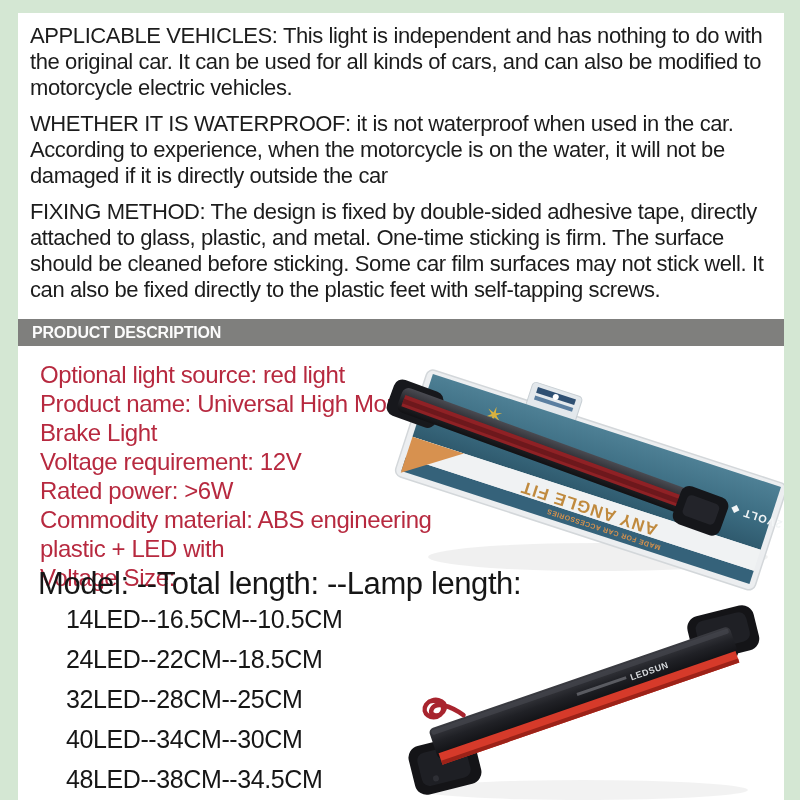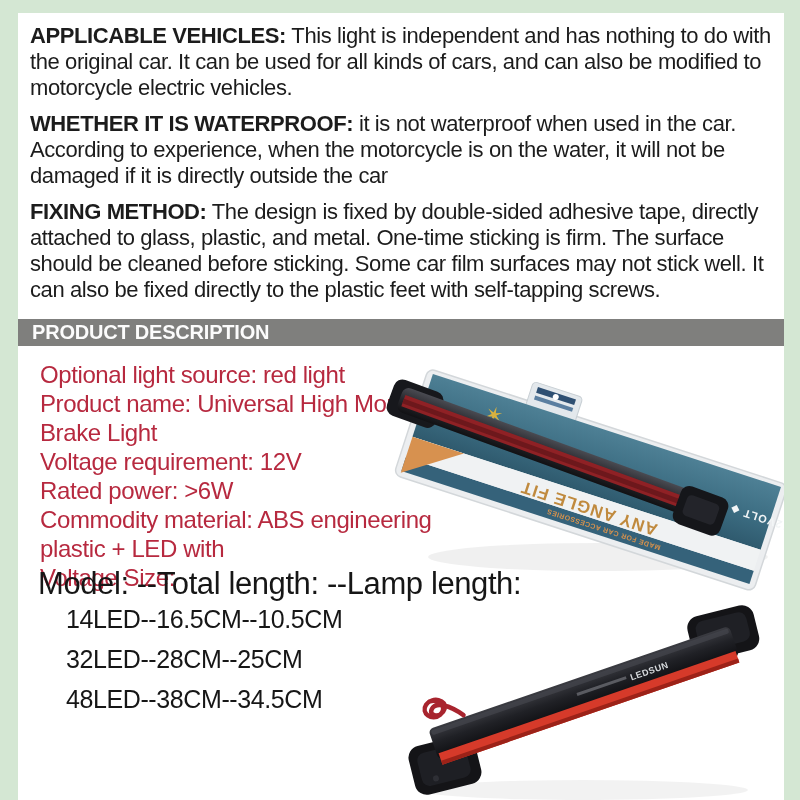--- a/index.html
+++ b/index.html
@@ -11,25 +11,25 @@
   .content{
     position:absolute;left:18px;top:13px;width:766px;height:787px;
     background:#ffffff;overflow:hidden;
   }
   
   .intro{
     position:absolute;left:12px;top:10px;width:744px;
     color:#1c1c1c;font-size:22px;line-height:26px;letter-spacing:-0.4px;
   }
   .intro p{margin:0 0 10px 0;}
-  .intro b{font-weight:bold;}
+  .intro b{font-weight:normal;}
   
   .banner{
     position:absolute;left:0;top:306px;width:766px;height:27px;
-    background:#7f7f7d;color:#fcfcfc;font-weight:bold;font-size:20px;
+    background:#7f7f7d;color:#fcfcfc;font-weight:bold;font-size:16px;
     line-height:27px;padding-left:14px;box-sizing:border-box;letter-spacing:-0.2px;
   }
   
   .specs{
     position:absolute;left:22px;top:347px;width:430px;
     color:#b7293f;font-size:24px;line-height:29px;letter-spacing:-0.4px;
   }
   
   .model-header{
     position:absolute;left:20px;top:553px;
@@ -66,21 +66,23 @@
       <div>Rated power: &gt;6W</div>
       <div>Commodity material: ABS engineering</div>
       <div>plastic + LED with</div>
       <div>Voltage Size:</div>
     </div>
 
     <div class="model-header">Model: --Total length: --Lamp length:</div>
 
     <div class="models">
       <div>14LED--16.5CM--10.5CM</div>
+      <div>24LED--22CM--18.5CM</div>
       <div>32LED--28CM--25CM</div>
+      <div>40LED--34CM--30CM</div>
       <div>48LED--38CM--34.5CM</div>
     </div>
 
     <svg class="pkg-svg" width="400" height="205" viewBox="0 0 400 205">
       <defs>
         <linearGradient id="tealGrad" x1="0" y1="0" x2="0" y2="1">
           <stop offset="0" stop-color="#4e8095"></stop>
           <stop offset="0.55" stop-color="#3c6d82"></stop>
           <stop offset="1" stop-color="#2f5a6e"></stop>
         </linearGradient>

